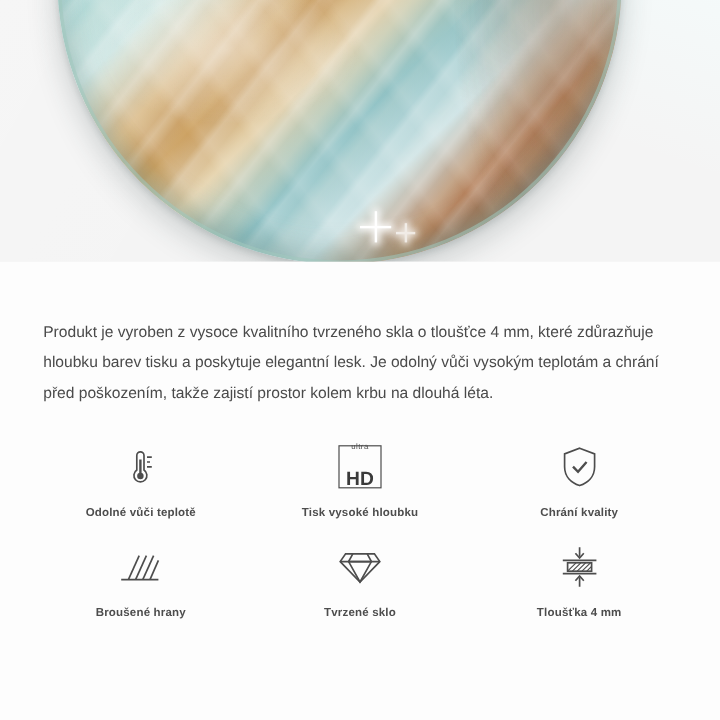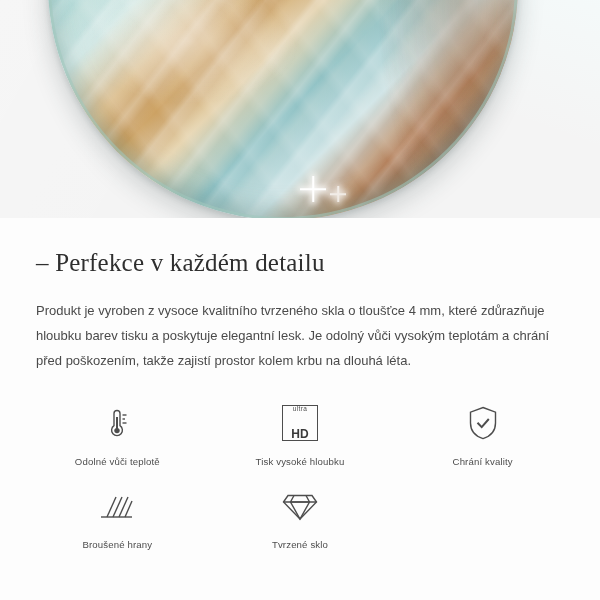--- a/index.html
+++ b/index.html
@@ -161,53 +161,53 @@
     height: 46px;
     display: flex;
     align-items: center;
     justify-content: center;
   }
   .feature .cap {
     margin-top: 10px;
     font-size: 9.6px;
     color: #4d4d4d;
     letter-spacing: .15px;
+    font-weight: bold;
   }
   .hd-badge {
     width: 34px;
     height: 34px;
     border: 1.4px solid #4d4d4d;
     display: flex;
     flex-direction: column;
     align-items: center;
     justify-content: center;
     line-height: 1;
   }
   .hd-badge .u { font-size: 6.5px; letter-spacing: .4px; color: #4d4d4d; }
-  .hd-badge .h { font-size: 12px; font-weight: bold; color: #3a3a3a; margin-top: 15px; }
+  .hd-badge .h { font-size: 16px; font-weight: bold; color: #3a3a3a; margin-top: 15px; }
 </style>
 </head>
 <body>
 
 <div class="page">
 
   <div class="hero">
     <div class="hero-bg"></div>
     <div class="board">
       <div class="streaks"></div>
       <div class="gold"></div>
       <div class="rim"></div>
     </div>
     <span class="sparkle sp1"></span>
     <span class="sparkle sp2"></span>
   </div>
 
   <div class="content">
     <h1 class="title">
-      <span class="line2">– Perfekce v každém detailu</span>
     </h1>
     <p class="desc">Produkt je vyroben z vysoce kvalitního tvrzeného skla o tloušťce 4 mm, které zdůrazňuje hloubku barev tisku a poskytuje elegantní lesk. Je odolný vůči vysokým teplotám a chrání před poškozením, takže zajistí prostor kolem krbu na dlouhá léta.</p>
   </div>
 
   <div class="features">
 
     <div class="feature">
       <div class="ico">
         <svg width="40" height="40" viewBox="0 0 40 40" fill="none" stroke="#4d4d4d" stroke-width="1.4">
           <path d="M20 7.5a3 3 0 0 0-3 3v12.2a5.4 5.4 0 1 0 6 0V10.5a3 3 0 0 0-3-3z"></path>
@@ -259,15 +259,30 @@
         <svg width="42" height="36" viewBox="0 0 42 36" fill="none" stroke="#4d4d4d" stroke-width="1.4">
           <path d="M9 7.5 H33 L37.5 14 L21 31 L4.5 14 Z"></path>
           <path d="M4.5 14 H37.5"></path>
           <path d="M15 7.5 L11.5 14 L21 31 L30.5 14 L27 7.5"></path>
           <path d="M11.5 14 L21 14 L30.5 14"></path>
         </svg>
       </div>
       <div class="cap">Tvrzené sklo</div>
     </div>
 
+    <div class="feature">
+      <div class="ico">
+        <svg width="42" height="40" viewBox="0 0 42 40" fill="none" stroke="#4d4d4d" stroke-width="1.4">
+          <line x1="21" y1="4" x2="21" y2="12"></line>
+          <path d="M17.5 9 L21 13 L24.5 9"></path>
+          <line x1="7" y1="15" x2="35" y2="15"></line>
+          <rect x="11" y="17" width="20" height="7" fill="none"></rect>
+          <path d="M11 24 L18 17 M15 24 L22 17 M19 24 L26 17 M23 24 L30 17 M27 24 L31 20" stroke-width="1"></path>
+          <line x1="7" y1="26" x2="35" y2="26"></line>
+          <path d="M17.5 32 L21 28 L24.5 32"></path>
+          <line x1="21" y1="29" x2="21" y2="37"></line>
+        </svg>
+      </div>
+      <div class="cap">Tloušťka 4 mm</div>
+    </div>
 
   </div>
 </div>
 
 </body></html>

